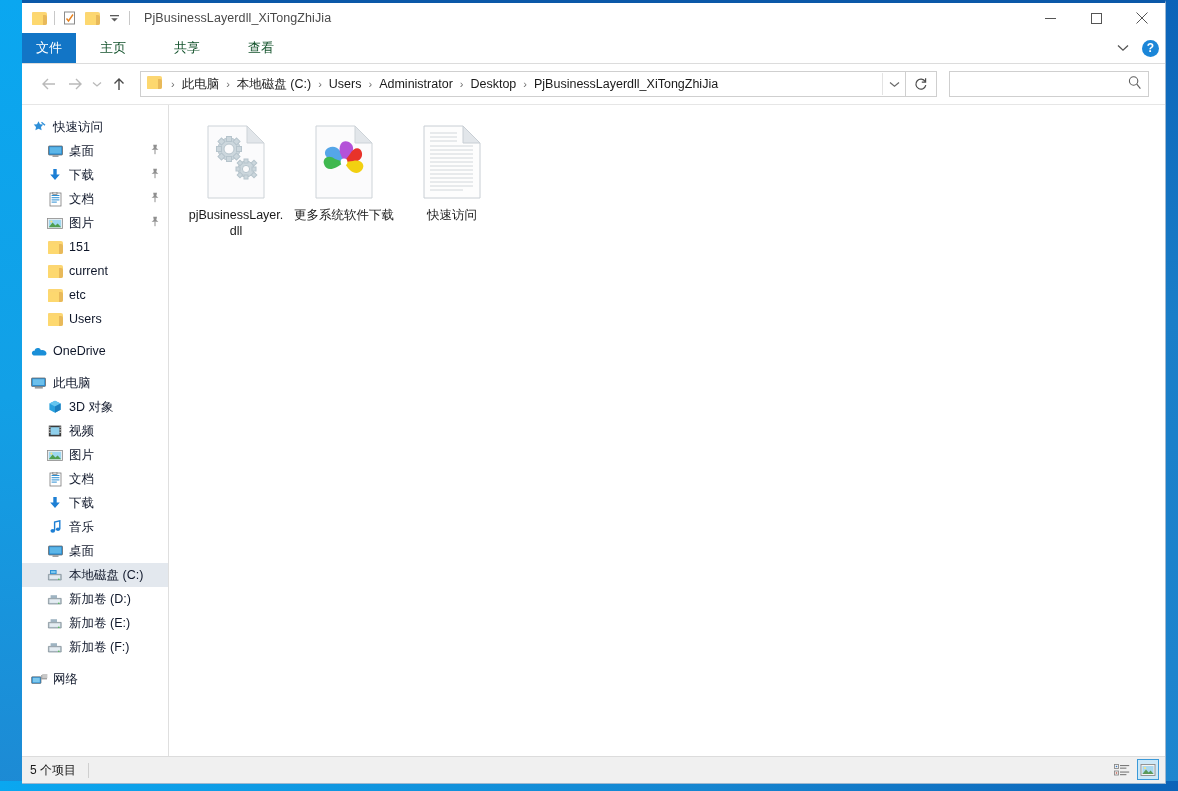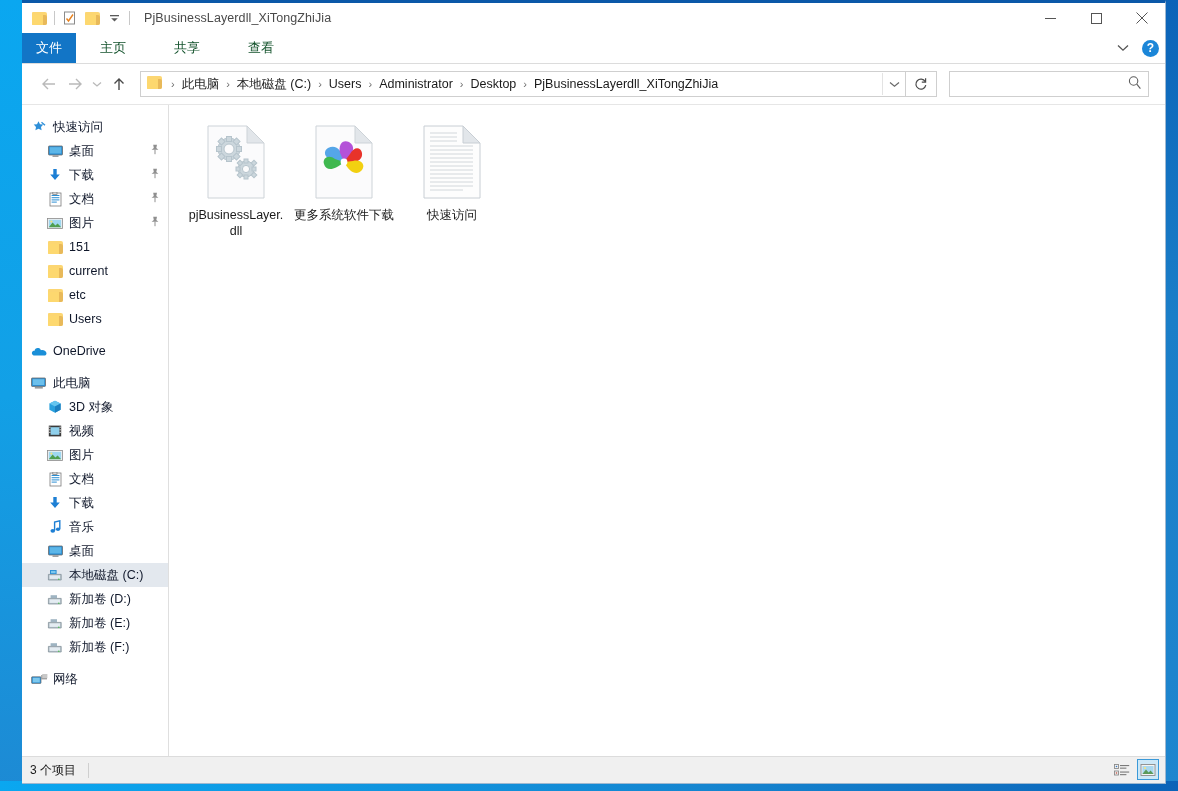--- a/index.html
+++ b/index.html
@@ -631,21 +631,21 @@
             </svg>
           </div>
           <div class="file-label">快速访问</div>
         </div>
 
       </div>
     </div>
   </div>
 
   <div class="statusbar">
-    <span class="status-text">3 个项目</span>
+    <span class="status-text">5 个项目</span>
     <span class="status-sep"></span>
     <div class="view-btns">
       <div class="view-btn">
         <svg width="16" height="14" viewBox="0 0 16 14">
           <rect x="0.5" y="1.5" width="4" height="4" fill="none" stroke="#8a8a8a" stroke-width="0.9"></rect>
           <rect x="0.5" y="8" width="4" height="4" fill="none" stroke="#8a8a8a" stroke-width="0.9"></rect>
           <circle cx="2.5" cy="3.5" r="0.8" fill="#3b7ac0"></circle>
           <circle cx="2.5" cy="10" r="0.8" fill="#c04a3b"></circle>
           <rect x="6" y="2" width="9.2" height="1.1" fill="#7a7a7a"></rect>
           <rect x="6" y="4.6" width="6.4" height="1.1" fill="#7a7a7a"></rect>

